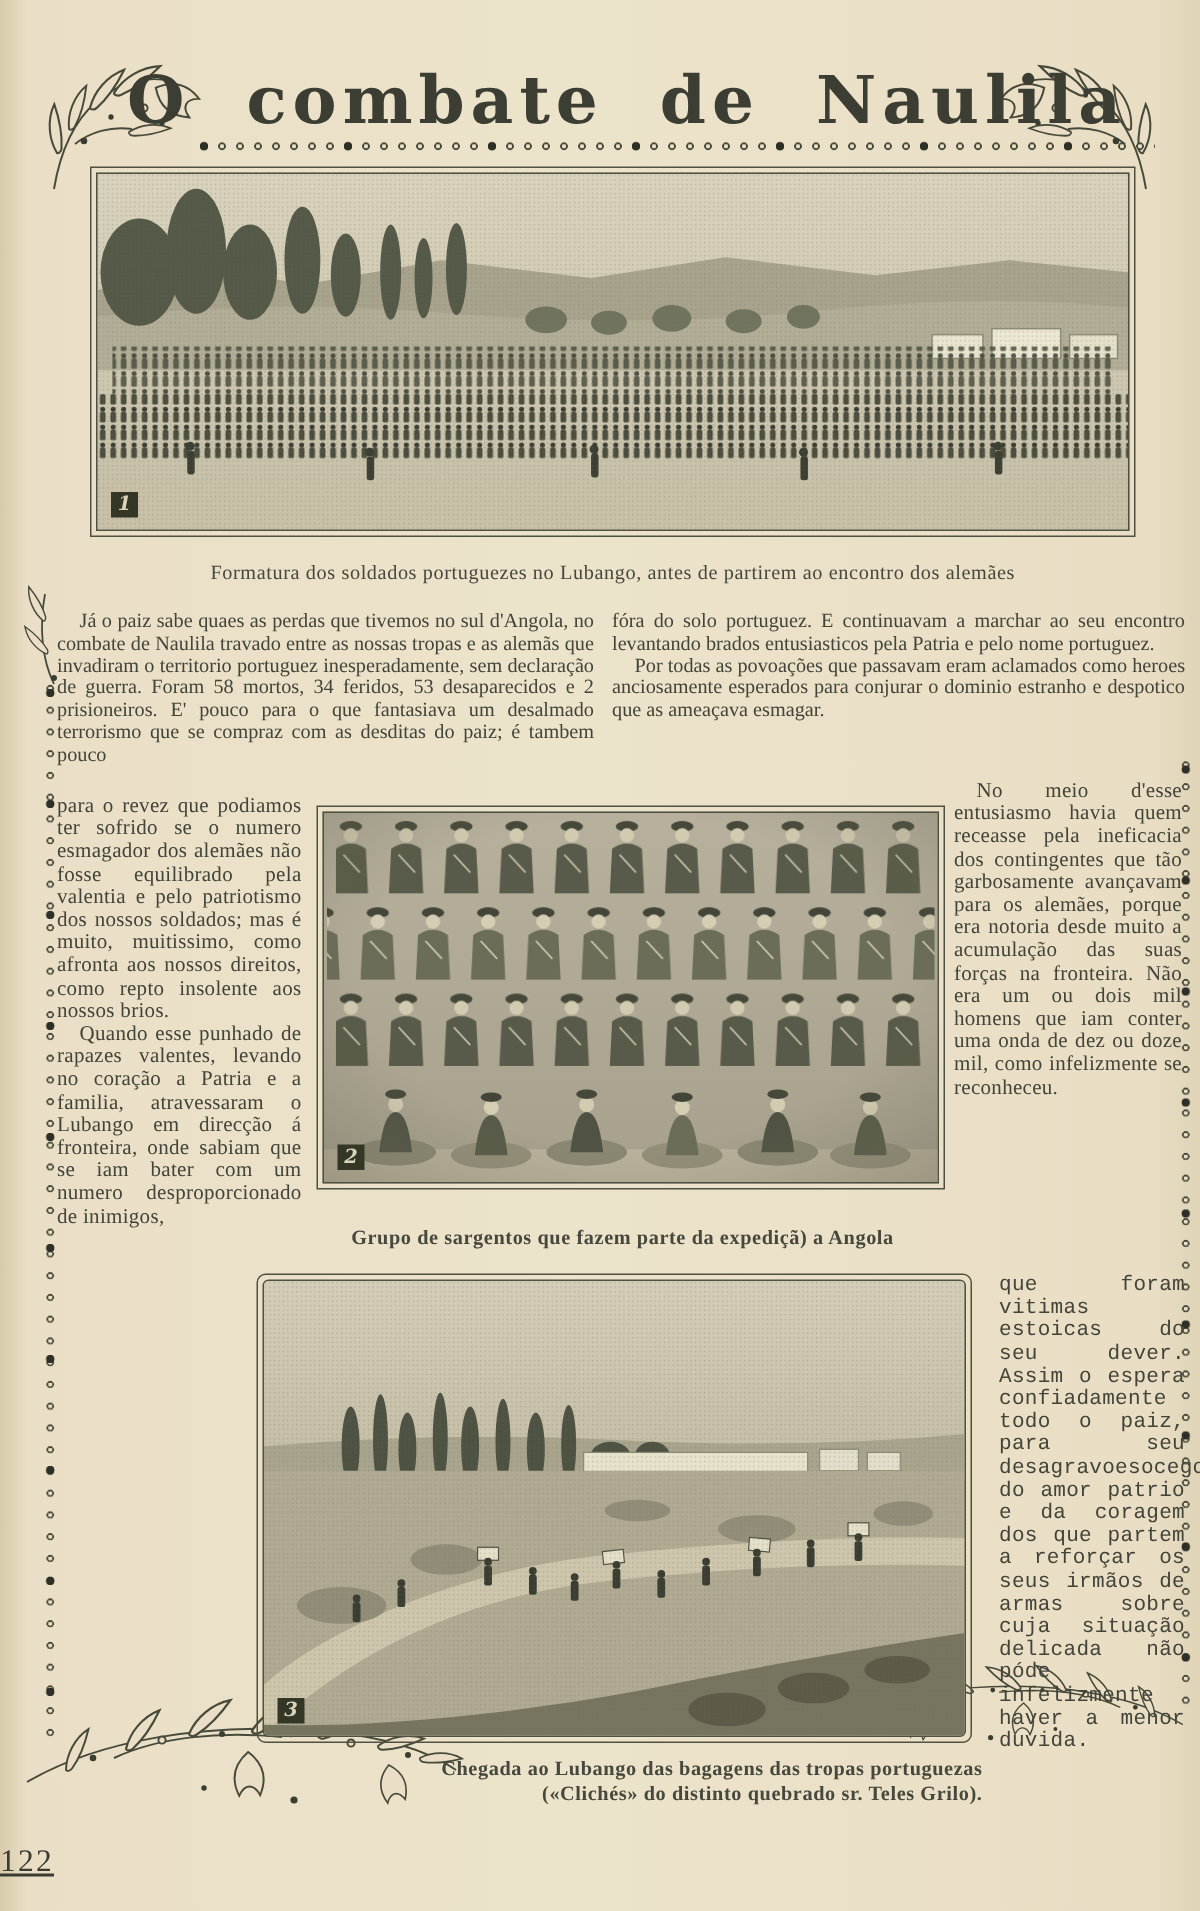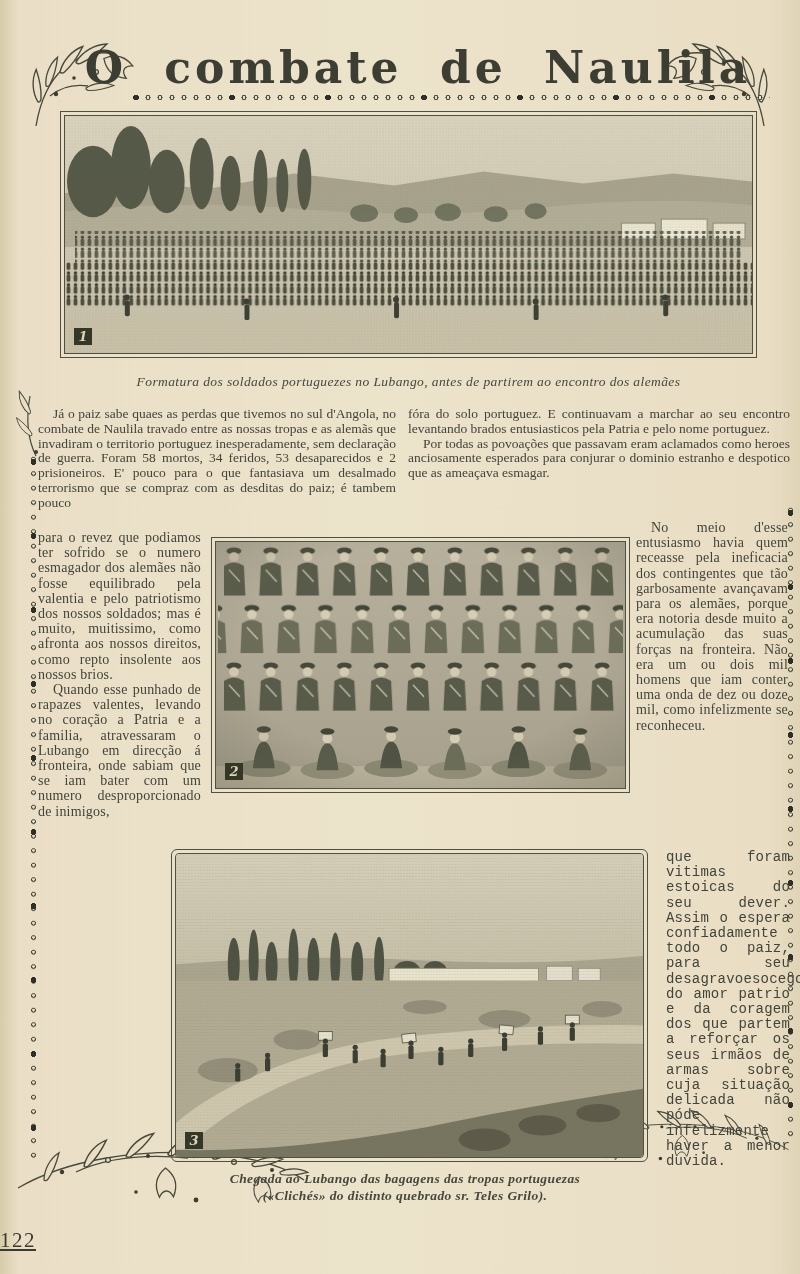--- a/index.html
+++ b/index.html
@@ -45,21 +45,21 @@
     border:1px solid #4e5041; overflow:hidden; background:#b3ae9a; box-sizing:border-box;
   }
   .photo-inner svg{display:block; width:100%; height:100%;}
   .badge{
     position:absolute; left:9px; bottom:8px; width:18px; height:17px;
     background:#343726; color:#d9d3ba;
     font:italic bold 13px/17px "DejaVu Serif", serif; text-align:center;
   }
   
   .caption{
-    font-style:italic; font-size:13.5px; letter-spacing:.4px;
+    font-size:13.5px; letter-spacing:.4px;
     text-align:center; color:#46473d;
   }
   .caption.heavy{font-weight:bold;}
   
   .col{ font-size:13.5px; line-height:14.8px; text-align:justify; color:#42443a;}
   .col p{margin:0; text-indent:15px;}
   .col p.cont{text-indent:0;}
   .narrow{font-size:14px; line-height:15.2px; letter-spacing:.2px;}
   
   .pagenum{
@@ -280,20 +280,21 @@
             <path d="M-11 228 q3 -27 11 -27 q8 0 11 27 z" fill="#585b49"></path>
             <circle cx="0" cy="196" r="5" fill="#d6ceb4"></circle>
             <ellipse cx="0" cy="189" rx="7" ry="3.2" fill="#424537"></ellipse>
           </g>
         </g>
         <rect width="411" height="248" fill="url(#vig2)"></rect>
       </svg>
       <div class="badge">2</div>
     </div>
   </div>
+  <div class="abs caption heavy" style="left:180px; top:817px; width:470px;">Grupo de sargentos que fazem parte da expediçã) a Angola</div>
 
   <div class="abs photo-frame" style="left:171px; top:849px; width:469px; height:305px; border-radius:6px;">
     <div class="photo-inner" style="border-radius:4px;">
       <svg viewBox="0 0 469 297" preserveAspectRatio="none">
         <defs>
           <linearGradient id="sky3" x1="0" y1="0" x2="0" y2="1">
             <stop offset="0" stop-color="#d4ceb8"></stop>
               <stop offset="1" stop-color="#c2bca5"></stop>
           </linearGradient>
           <pattern id="halft3" width="3" height="3" patternUnits="userSpaceOnUse">
@@ -382,20 +383,20 @@
             <rect x="-7" y="-24" width="14" height="8.5" fill="#e4dfc8" stroke="#505344" stroke-width=".8"></rect>
             <rect x="-2.6" y="-12" width="5.2" height="13" rx="1.5"></rect>
               <circle cy="-14.5" r="2.6"></circle>
             </g>
         </g>
         <rect width="469" height="297" fill="url(#halft3)"></rect>
       </svg>
       <div class="badge">3</div>
     </div>
   </div>
-  <div class="abs caption heavy" style="left:155px; top:1170px; width:500px; line-height:17px;">
+  <div class="abs caption heavy" style="left:155px; top:1170px; width:500px; line-height:17px;text-align:right;">
     <div>Chegada ao Lubango das bagagens das tropas portuguezas</div>
     <div>(«Clichés» do distinto quebrado sr. Teles Grilo).</div>
   </div>
 
   <div class="abs pagenum">122</div>
 
 </div>
 
 </body></html>

